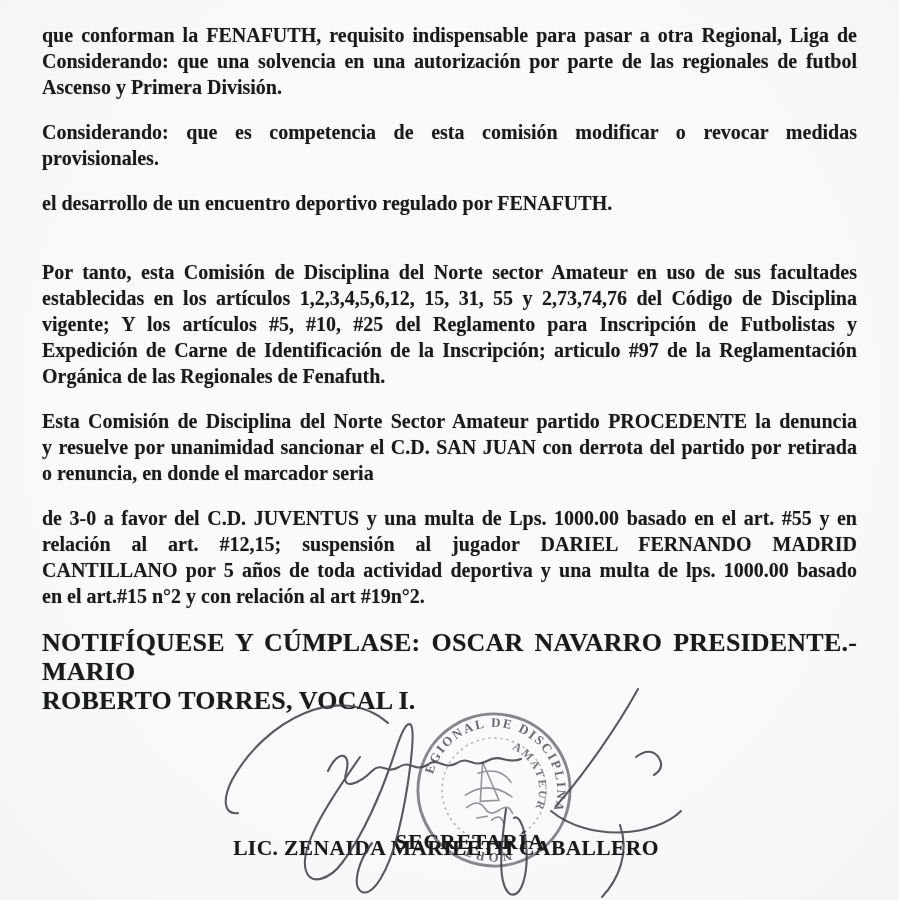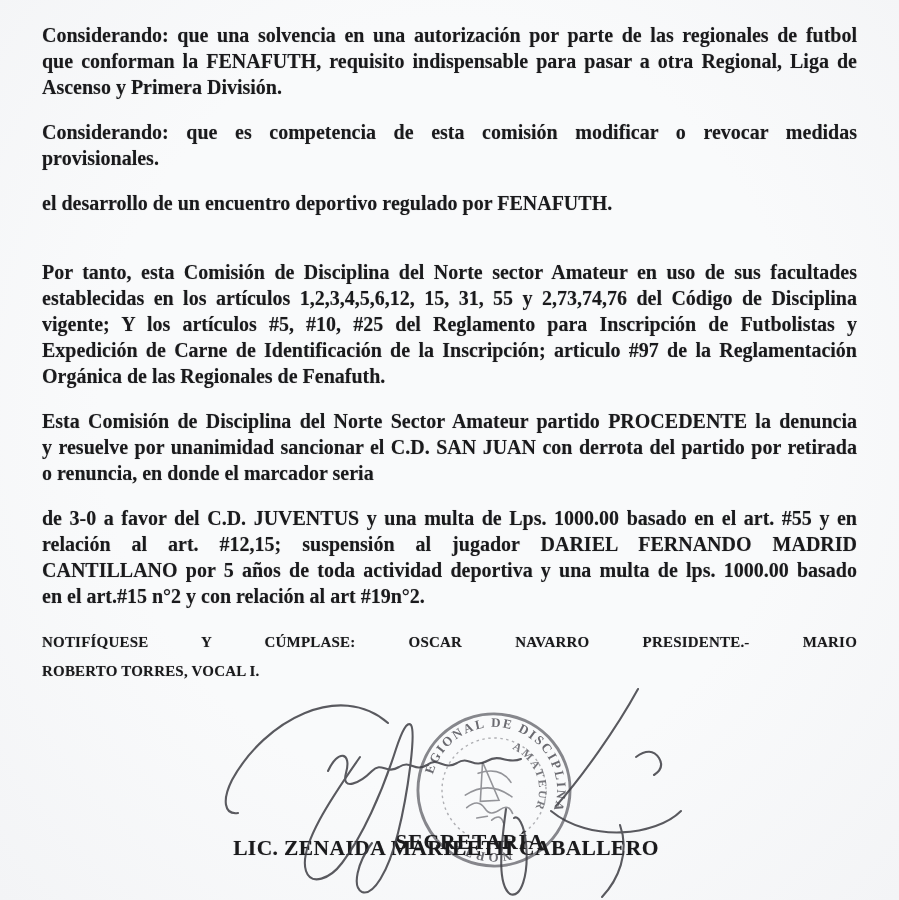--- a/index.html
+++ b/index.html
@@ -12,21 +12,21 @@
     font-family:"Liberation Serif","DejaVu Serif",serif;
     color:#1a1a1c;
   }
   .doc-body {
     position:absolute; left:42px; top:22px; width:815px;
     font-weight:bold; font-size:20px; line-height:26px;
     text-shadow:0 0 1px rgba(26,26,30,.35);
   }
   .para { margin:0 0 19px 0; }
   .para.gap-before { margin-top:43px; }
-  .para.notify { font-size:15px; line-height:29px; letter-spacing:.2px; }
+  .para.notify { font-size:26px; line-height:29px; letter-spacing:.2px; }
   .line { text-align:justify; text-align-last:justify; }
   .line.last { text-align-last:left; }
 
   .sig-name {
     position:absolute; top:804px; left:12px; width:868px; text-align:center;
     font-size:21.5px; font-weight:bold; letter-spacing:.4px; z-index:2;
     text-shadow:0 0 1px rgba(26,26,30,.35);
     margin-top:32px;
   }
   .sig-title {
@@ -45,22 +45,22 @@
   }
   .signature-svg { position:absolute; left:210px; top:675px; z-index:3; }
 </style>
 </head>
 <body>
 
 <div class="page">
 
   <div class="doc-body">
       <div class="para">
+        <div class="line">que conforman la FENAFUTH, requisito indispensable para pasar a otra Regional, Liga de</div>
         <div class="line">Considerando: que una solvencia en una autorización por parte de las regionales de futbol</div>
-        <div class="line">que conforman la FENAFUTH, requisito indispensable para pasar a otra Regional, Liga de</div>
         <div class="line last">Ascenso y Primera División.</div>
       </div>
       <div class="para">
         <div class="line">Considerando: que es competencia de esta comisión modificar o revocar medidas</div>
         <div class="line last">provisionales.</div>
       </div>
       <div class="para">
         <div class="line last">el desarrollo de un encuentro deportivo regulado por FENAFUTH.</div>
       </div>
       <div class="para gap-before">

